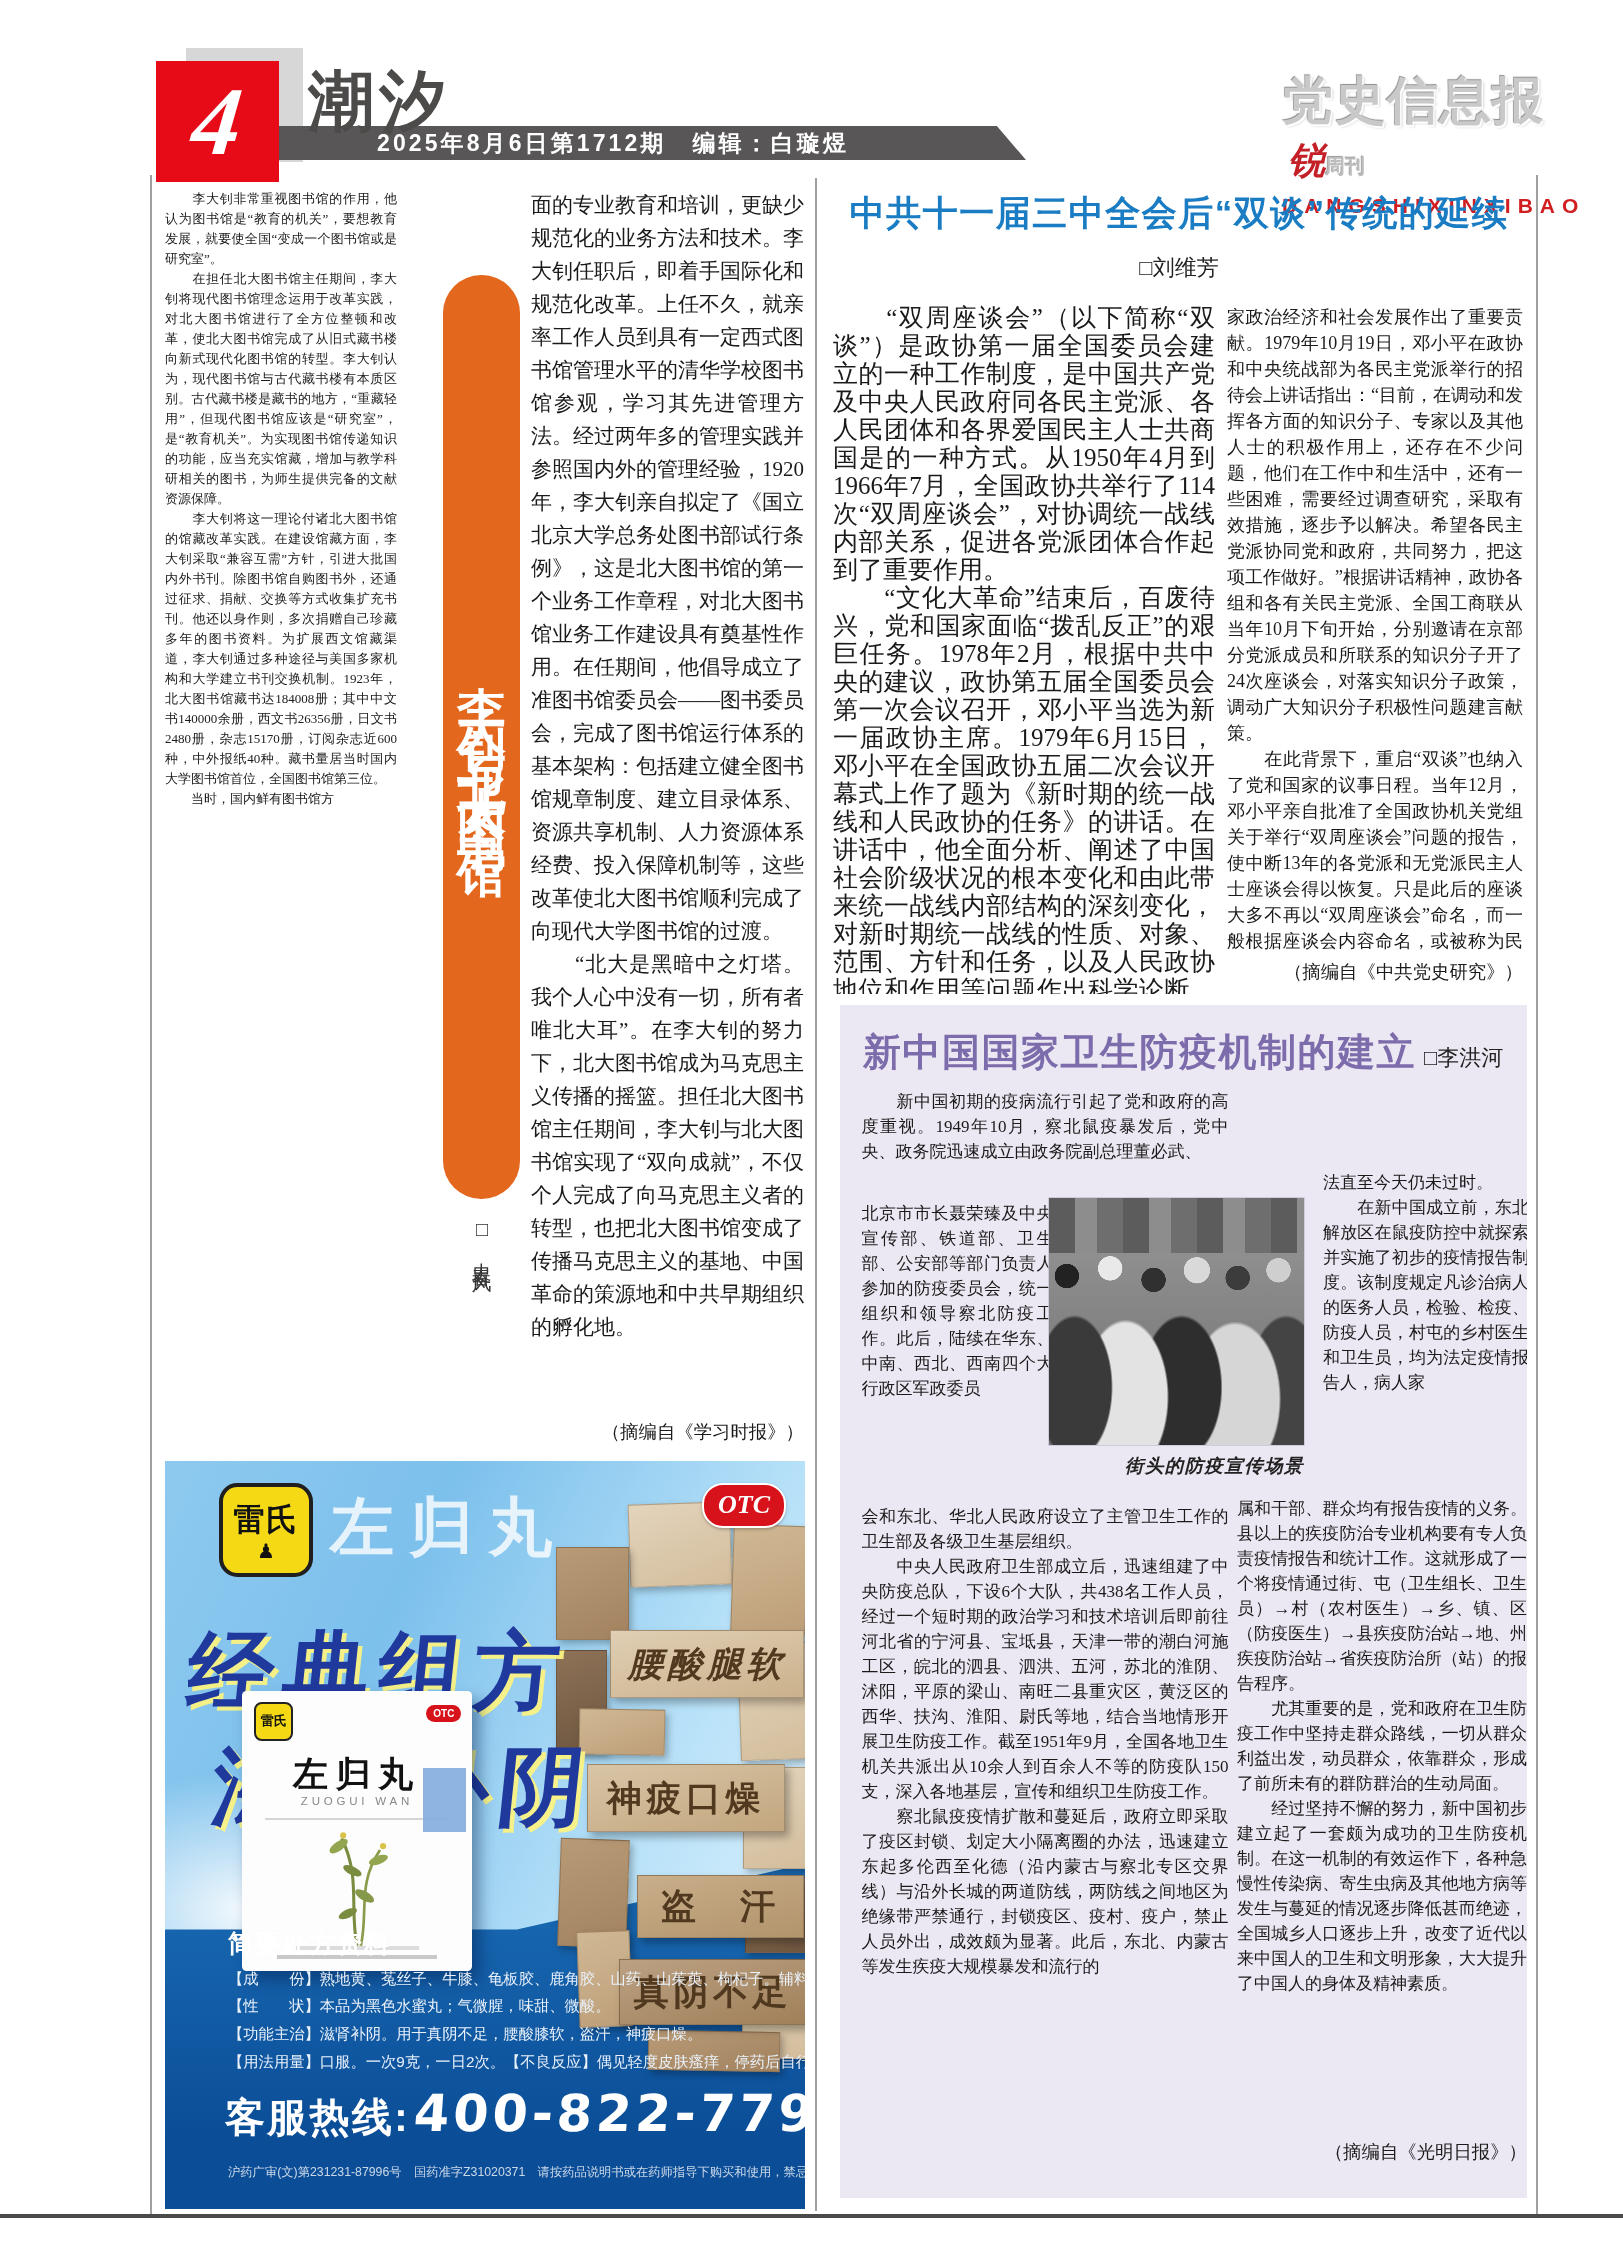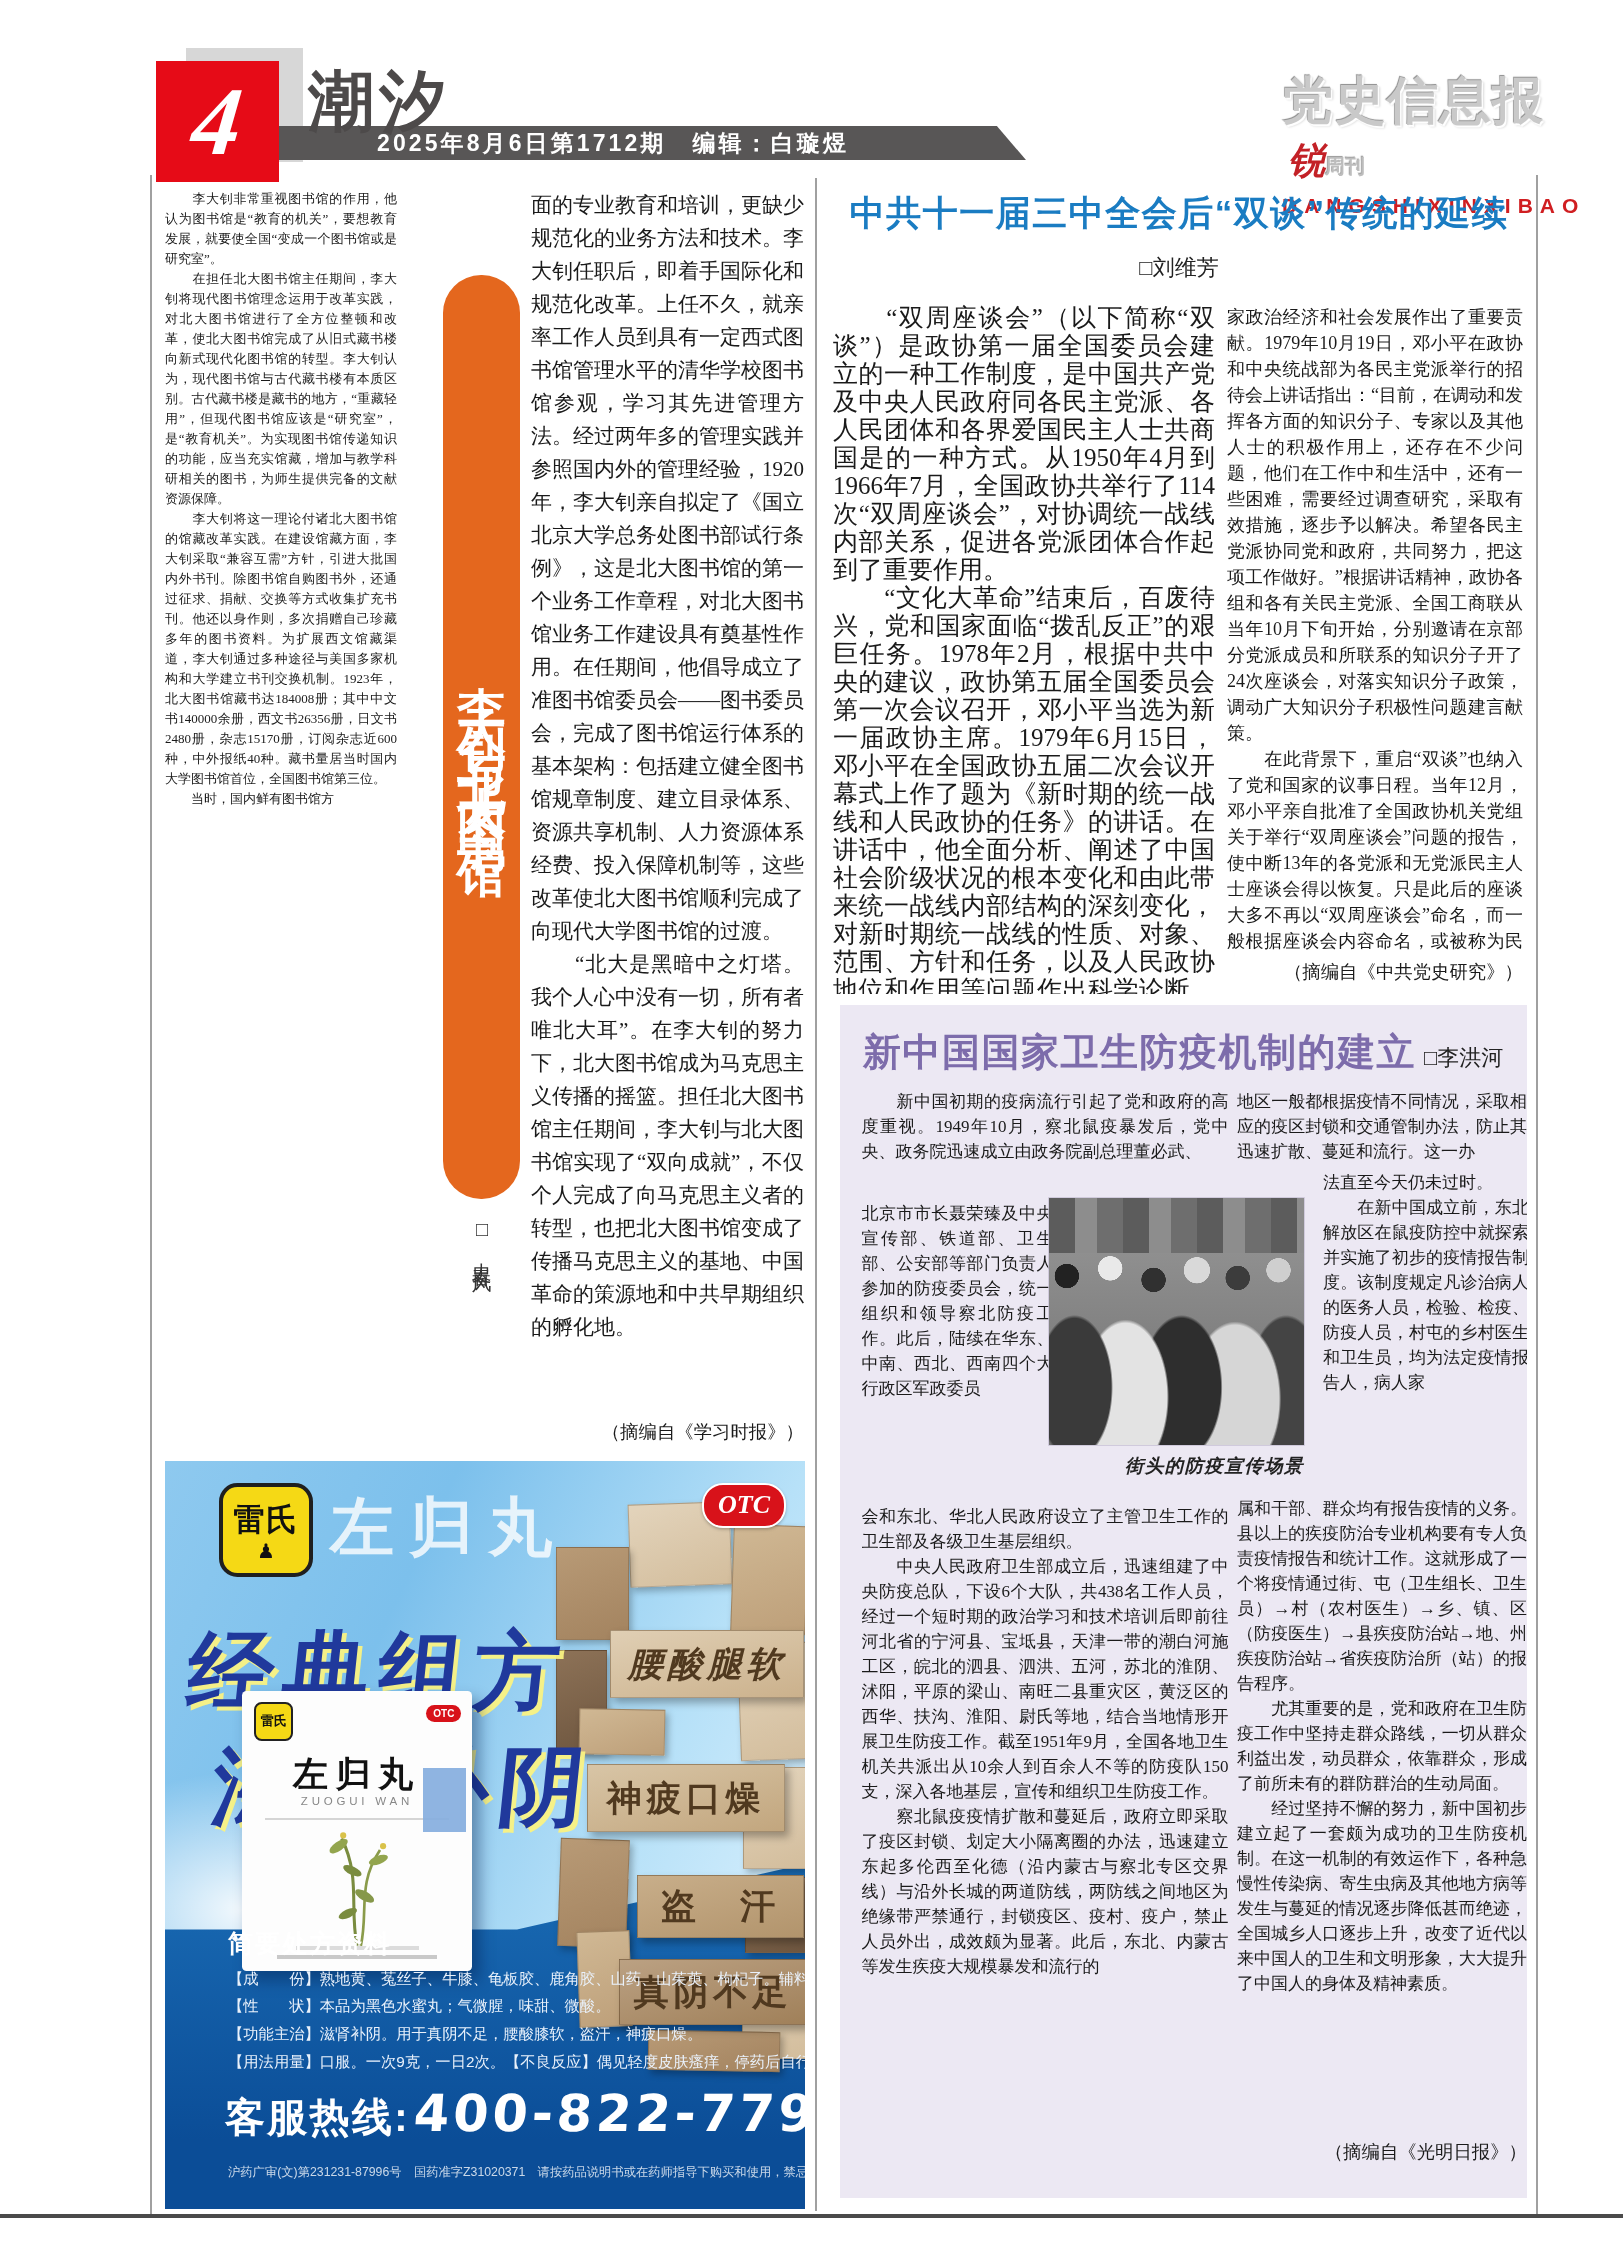--- a/index.html
+++ b/index.html
@@ -188,21 +188,20 @@
   <div class="abs c-box">
     <div class="abs c-title">新中国国家卫生防疫机制的建立</div>
     <div class="abs c-author">□李洪河</div>
 
     <div class="abs body-text c-t c1a">　　新中国初期的疫病流行引起了党和政府的高度重视。1949年10月，察北鼠疫暴发后，党中央、政务院迅速成立由政务院副总理董必武、</div>
     <div class="abs body-text c-t c1b">北京市市长聂荣臻及中央宣传部、铁道部、卫生部、公安部等部门负责人参加的防疫委员会，统一组织和领导察北防疫工作。此后，陆续在华东、中南、西北、西南四个大行政区军政委员</div>
     <div class="abs body-text c-t c1c">会和东北、华北人民政府设立了主管卫生工作的卫生部及各级卫生基层组织。
 　　中央人民政府卫生部成立后，迅速组建了中央防疫总队，下设6个大队，共438名工作人员，经过一个短时期的政治学习和技术培训后即前往河北省的宁河县、宝坻县，天津一带的潮白河施工区，皖北的泗县、泗洪、五河，苏北的淮阴、沭阳，平原的梁山、南旺二县重灾区，黄泛区的西华、扶沟、淮阳、尉氏等地，结合当地情形开展卫生防疫工作。截至1951年9月，全国各地卫生机关共派出从10余人到百余人不等的防疫队150支，深入各地基层，宣传和组织卫生防疫工作。
 　　察北鼠疫疫情扩散和蔓延后，政府立即采取了疫区封锁、划定大小隔离圈的办法，迅速建立东起多伦西至化德（沿内蒙古与察北专区交界线）与沿外长城的两道防线，两防线之间地区为绝缘带严禁通行，封锁疫区、疫村、疫户，禁止人员外出，成效颇为显著。此后，东北、内蒙古等发生疾疫大规模暴发和流行的</div>
 
-    <div class="abs body-text c-t c2a">地区一般都根据疫情不同情况，采取相应的疫区封锁和交通管制办法，防止其迅速扩散、蔓延和流行。这一办</div>
     <div class="abs body-text c-t c2b">法直至今天仍未过时。
 　　在新中国成立前，东北解放区在鼠疫防控中就探索并实施了初步的疫情报告制度。该制度规定凡诊治病人的医务人员，检验、检疫、防疫人员，村屯的乡村医生和卫生员，均为法定疫情报告人，病人家</div>
     <div class="abs body-text c-t c2c">属和干部、群众均有报告疫情的义务。县以上的疾疫防治专业机构要有专人负责疫情报告和统计工作。这就形成了一个将疫情通过街、屯（卫生组长、卫生员）→村（农村医生）→乡、镇、区（防疫医生）→县疾疫防治站→地、州疾疫防治站→省疾疫防治所（站）的报告程序。
 　　尤其重要的是，党和政府在卫生防疫工作中坚持走群众路线，一切从群众利益出发，动员群众，依靠群众，形成了前所未有的群防群治的生动局面。
 　　经过坚持不懈的努力，新中国初步建立起了一套颇为成功的卫生防疫机制。在这一机制的有效运作下，各种急慢性传染病、寄生虫病及其他地方病等发生与蔓延的情况逐步降低甚而绝迹，全国城乡人口逐步上升，改变了近代以来中国人的卫生和文明形象，大大提升了中国人的身体及精神素质。</div>
     <div class="abs attr c-attr">（摘编自《光明日报》）</div>
 
     <div class="abs c-photo">
       <div class="ph-top"></div>
       <div class="ph-crowd"></div>

